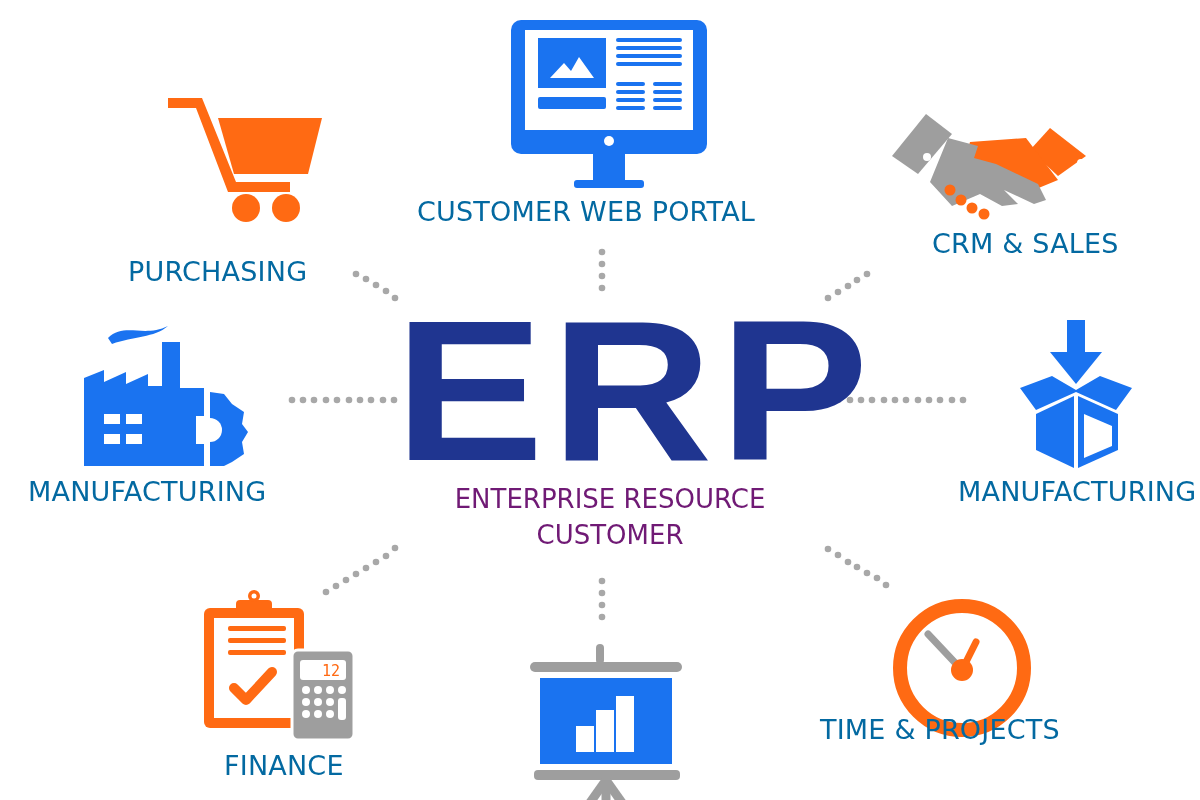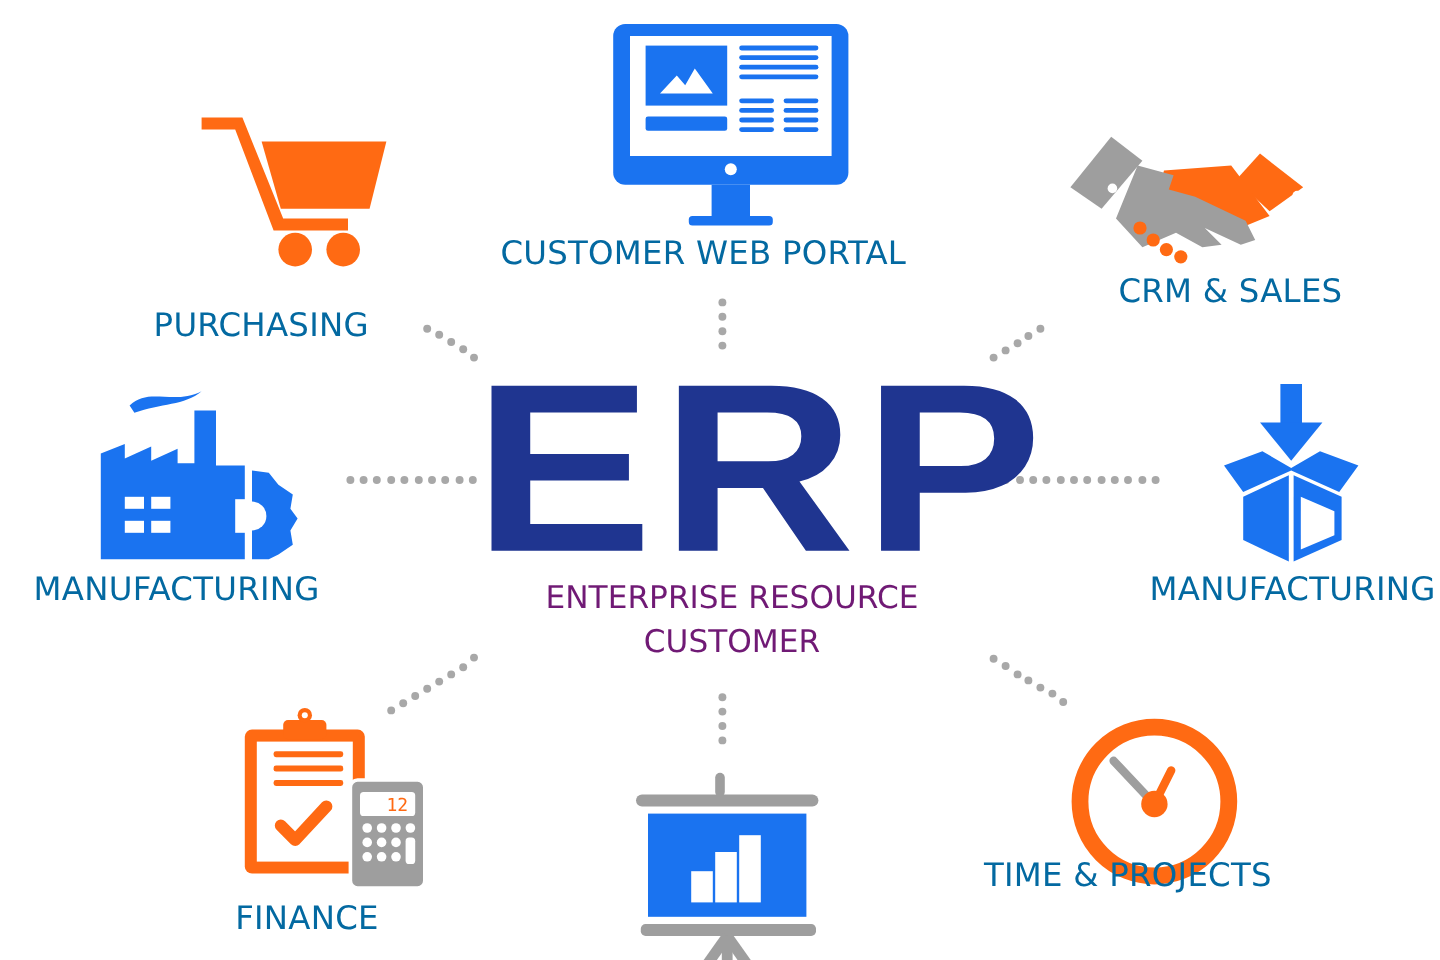--- a/index.html
+++ b/index.html
@@ -193,21 +193,21 @@
         <circle cx="142" cy="106" r="4"></circle>
       <circle cx="106" cy="118" r="4"></circle>
         <circle cx="118" cy="118" r="4"></circle>
         <circle cx="130" cy="118" r="4"></circle>
       <circle cx="106" cy="130" r="4"></circle>
         <circle cx="118" cy="130" r="4"></circle>
         <circle cx="130" cy="130" r="4"></circle>
       <rect x="138" y="114" width="8" height="22" rx="3"></rect>
     </g>
   </svg>
-  <div class="label" style="left:196px;top:750px;">FINANCE</div>
+  <div class="label" style="left:224px;top:750px;">FINANCE</div>
 </div>
 
 <div>
   <svg width="170" height="160" style="left:526px;top:644px;">
     <rect x="70" y="0" width="8" height="20" rx="4" fill="#9e9e9e"></rect>
     <rect x="4" y="18" width="152" height="10" rx="5" fill="#9e9e9e"></rect>
     <rect x="14" y="34" width="132" height="86" fill="#1a73f0"></rect>
     <g fill="#fff">
       <rect x="50" y="82" width="18" height="26"></rect>
         <rect x="70" y="66" width="18" height="42"></rect>

